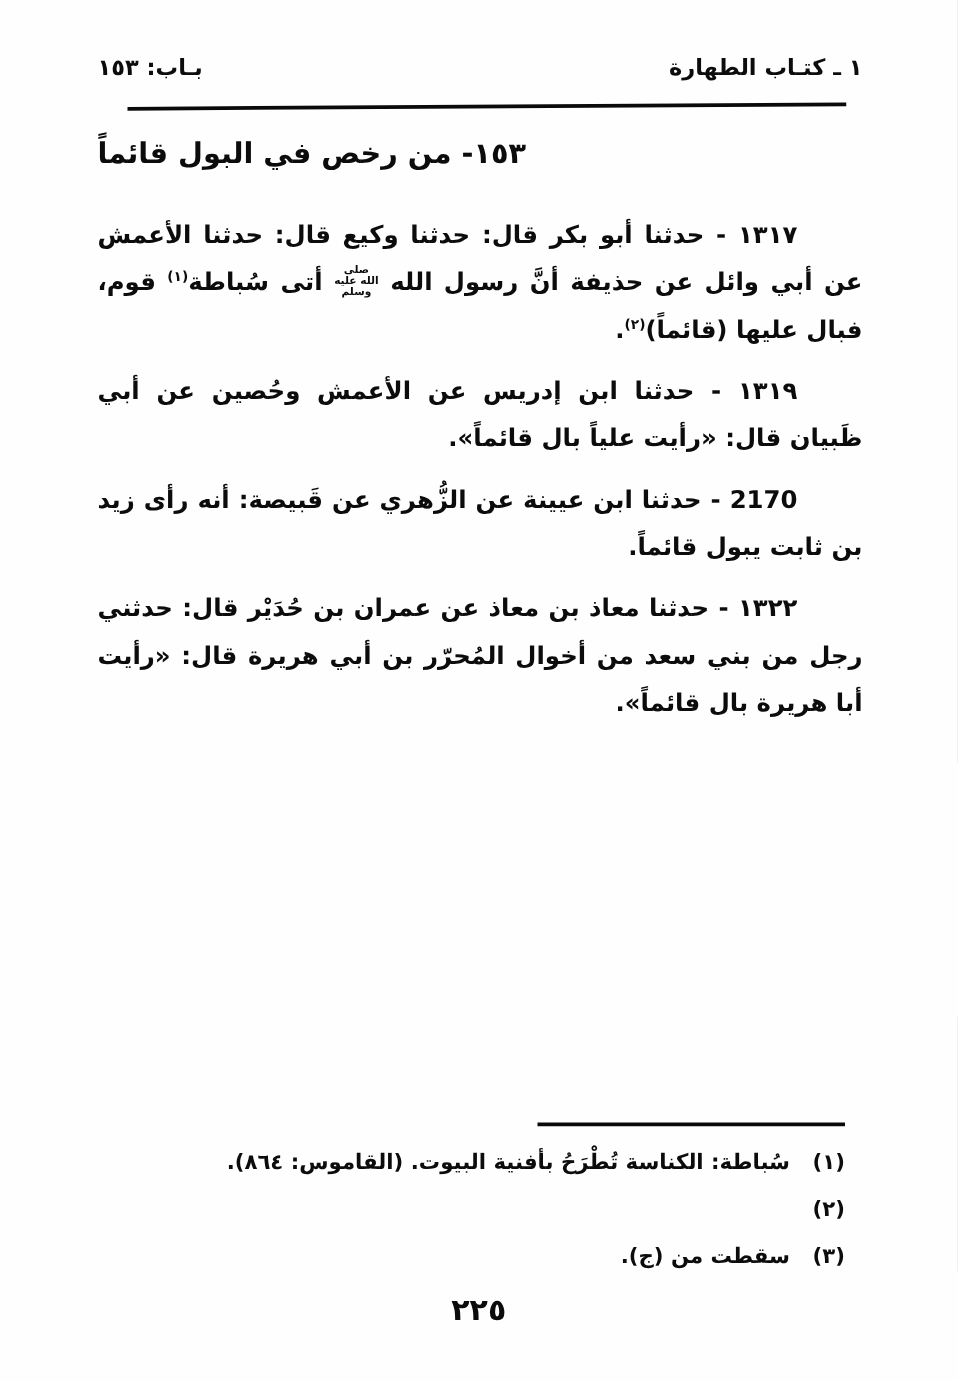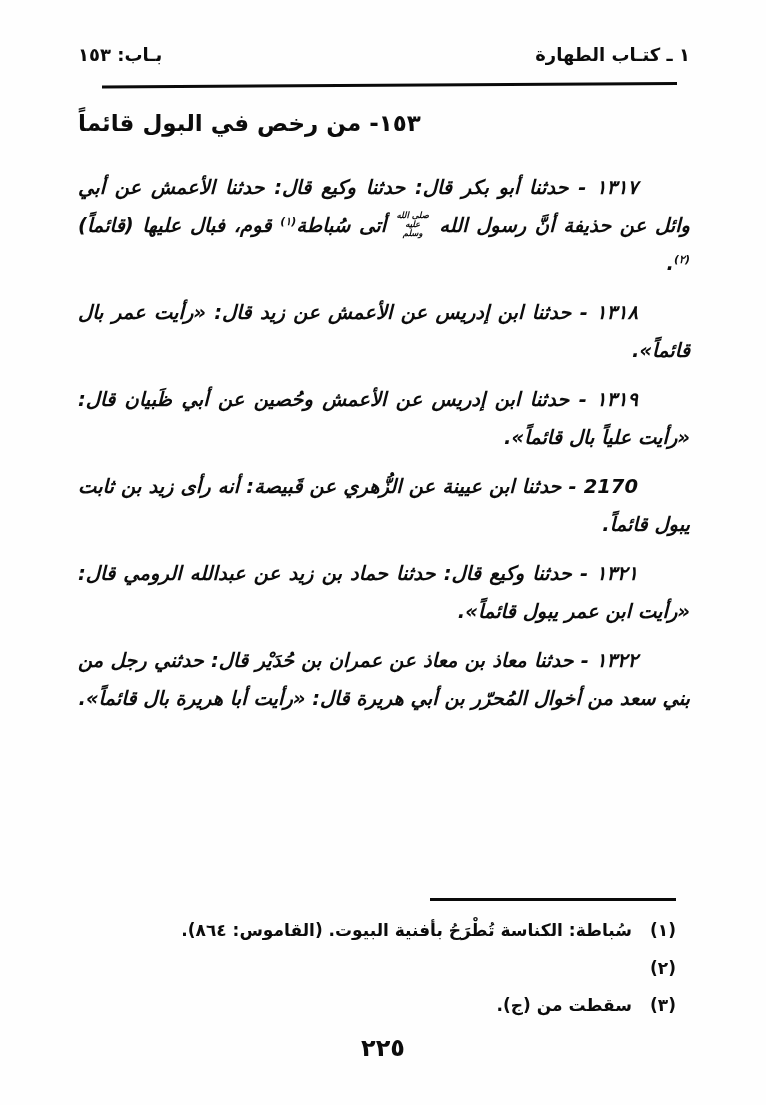--- a/index.html
+++ b/index.html
@@ -38,21 +38,20 @@
     line-height: 32px;
     font-weight: 700;
   }
   .hadith-body { margin-top: 30px; }
   .hadith {
     margin: 4px 0 11px 0;
     font-size: 19.5px;
     line-height: 38px;
     text-align: justify;
     text-indent: 52px;
-    font-style: italic;
   }
   .hadith sup {
     font-size: 11px;
     font-weight: 700;
     line-height: 0;
     vertical-align: 7px;
   }
   .saw {
     display: inline-block;
     width: 36px;
@@ -96,24 +95,22 @@
     <div class="hdr-book">١ ـ كتـاب الطهارة</div>
     <div class="hdr-chapter">بـاب: ١٥٣</div>
   </header>
 
   <div class="hdr-rule"></div>
 
   <h1 class="title">١٥٣- من رخص في البول قائماً</h1>
 
   <main class="hadith-body">
     <p class="hadith"><span>١٣١٧ - حدثنا أبو بكر قال: حدثنا وكيع قال: حدثنا الأعمش عن أبي وائل عن حذيفة أنَّ رسول الله </span><span class="saw">صلى الله عليه وسلم</span><span> أتى سُباطة</span><sup>(١)</sup><span> قوم، فبال عليها (قائماً)</span><sup>(٢)</sup><span>.</span></p>
-    <p class="hadith"><span>١٣١٨ - حدثنا ابن إدريس عن الأعمش عن زيد قال: «رأيت عمر بال قائماً».</span></p>
     <p class="hadith"><span>١٣١٩ - حدثنا ابن إدريس عن الأعمش وحُصين عن أبي ظَبيان قال: «رأيت علياً بال قائماً».</span></p>
     <p class="hadith"><span>2170 - حدثنا ابن عيينة عن الزُّهري عن قَبيصة: أنه رأى زيد بن ثابت يبول قائماً.</span></p>
-    <p class="hadith"><span>١٣٢١ - حدثنا وكيع قال: حدثنا حماد بن زيد عن عبدالله الرومي قال: «رأيت ابن عمر يبول قائماً».</span></p>
     <p class="hadith"><span>١٣٢٢ - حدثنا معاذ بن معاذ عن عمران بن حُدَيْر قال: حدثني رجل من بني سعد من أخوال المُحرّر بن أبي هريرة قال: «رأيت أبا هريرة بال قائماً».</span></p>
   </main>
 
   <div class="fn-sep"></div>
 
   <section class="footnotes">
     <div class="fn">
       <span class="fn-marker">(١)</span>
       <span class="fn-text">سُباطة: الكناسة تُطْرَحُ بأفنية البيوت. (القاموس: ٨٦٤).</span>
     </div>

